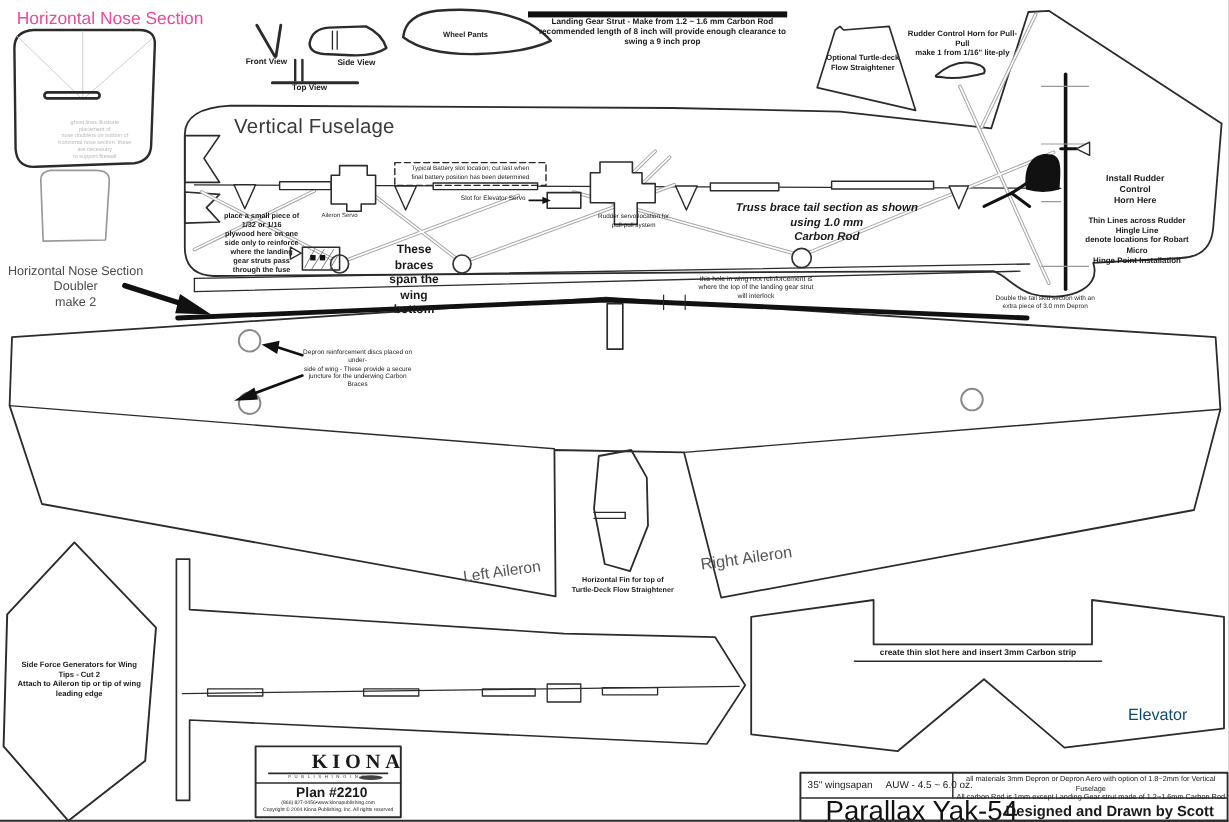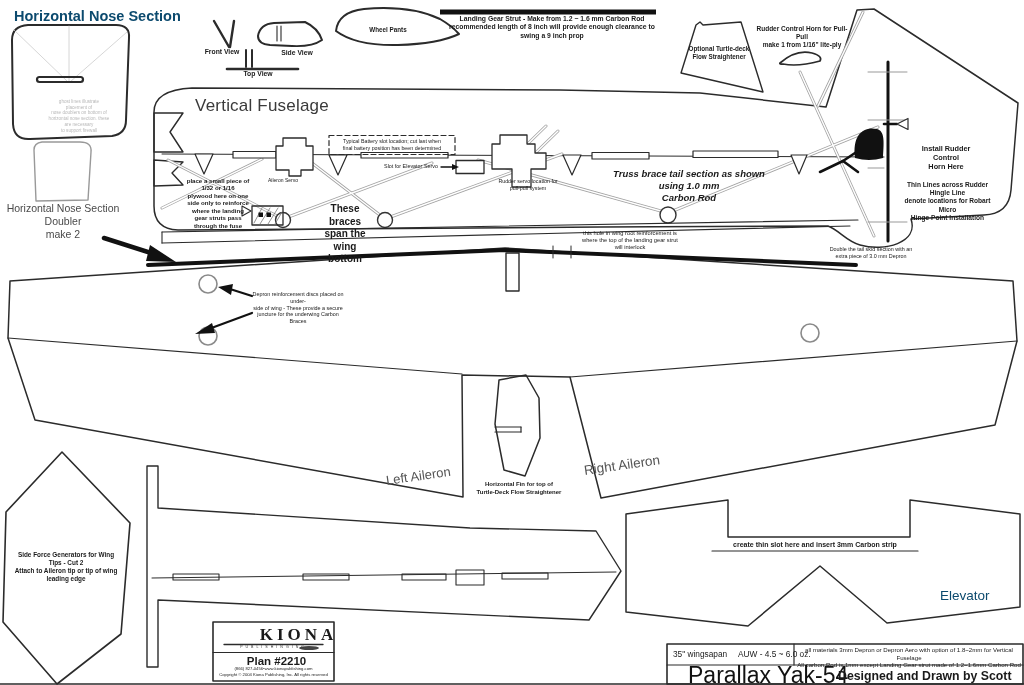--- a/index.html
+++ b/index.html
@@ -193,28 +193,28 @@
     <g>
       <rect x="667" y="644" width="356" height="40" fill="#ffffff" stroke-width="1.6"></rect>
       <path d="M 667,665 L 1023,665" stroke-width="1.2"></path>
       <path d="M 794,644 L 794,665" stroke-width="1.2"></path>
     </g>
 
     <path d="M 0,684 L 1024,684" stroke-width="1.6"></path>
   </g>
 </svg>
 
-<div class="lbl" style="left:14px;top:7px;width:180px;font-size:14.5px;color:#0c4a6e;font-weight:bold;">Horizontal Nose Section</div>
+<div class="lbl" style="left:14px;top:7px;width:180px;font-size:14.5px;color:#ec4899;">Horizontal Nose Section</div>
 <div class="lbl c" style="left:38px;top:99px;width:82px;font-size:4.6px;color:#b8b8b8;">ghost lines illustrate
 placement of
 nose doublers on bottom of
 horizontal nose section. these
 are necessary
 to support firewall</div>
-<div class="lbl c" style="left:0px;top:202px;width:126px;font-size:10.5px;color:#4a4a4a;">Horizontal Nose Section Doubler
+<div class="lbl c" style="left:0px;top:220px;width:126px;font-size:10.5px;color:#4a4a4a;">Horizontal Nose Section Doubler
 make 2</div>
 
 <div class="lbl c" style="left:202px;top:48px;width:40px;font-size:6.8px;font-weight:bold;">Front View</div>
 <div class="lbl c" style="left:277px;top:49px;width:40px;font-size:6.8px;font-weight:bold;">Side View</div>
 <div class="lbl c" style="left:238px;top:70px;width:40px;font-size:6.8px;font-weight:bold;">Top View</div>
 <div class="lbl c" style="left:366px;top:26px;width:44px;font-size:6.3px;font-weight:bold;">Wheel Pants</div>
 <div class="lbl c" style="left:438px;top:15px;width:228px;font-size:6.8px;font-weight:600;">Landing Gear Strut - Make from 1.2 ~ 1.6 mm Carbon Rod
 recommended length of 8 inch will provide  enough clearance to
 swing a 9 inch prop</div>
 

